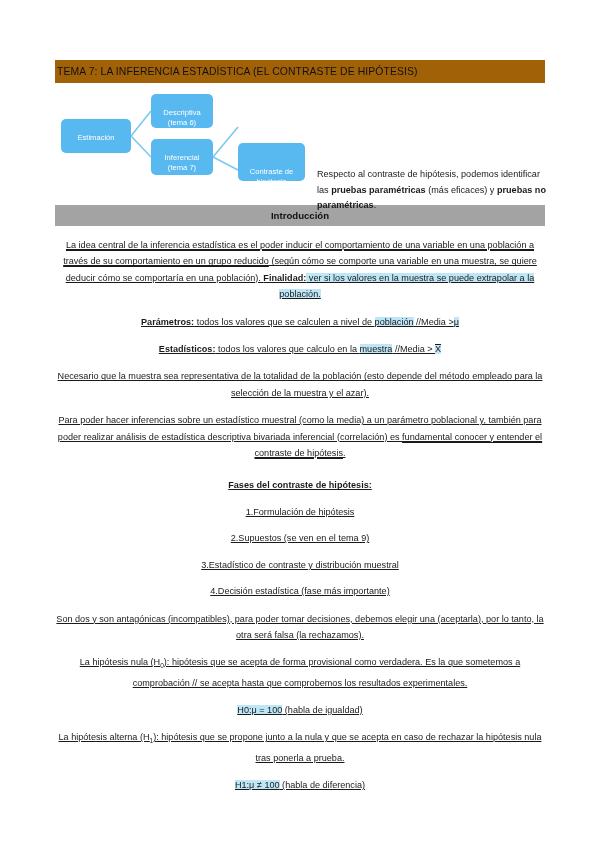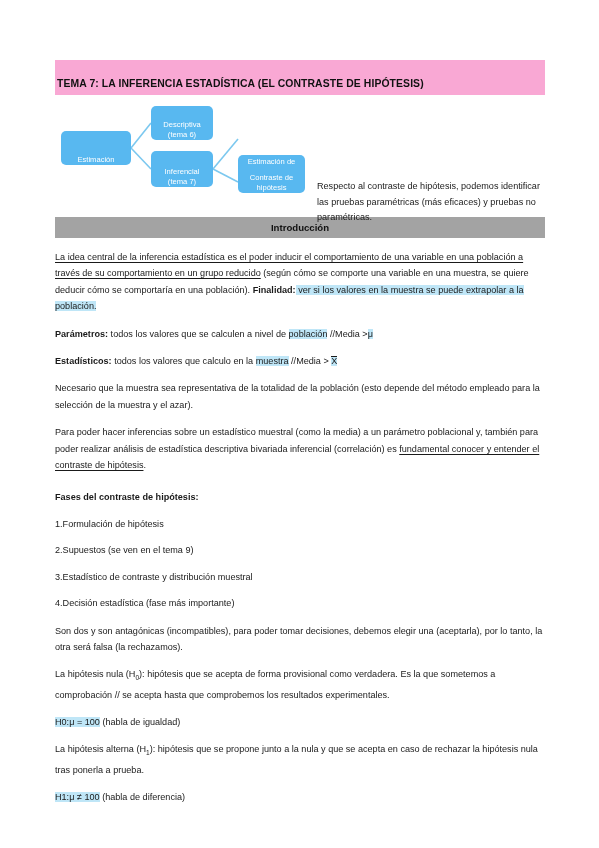--- a/index.html
+++ b/index.html
@@ -24,25 +24,25 @@
   }
   .content {
     position: absolute;
     left: 55px;
     top: 60px;
     width: 490px;
   }
 
   
   .title-bar {
-    background: #f9a8d4;
+    background: #a16207;
     font-size: 10.4px;
-    font-weight: bold;
+    font-weight: normal;
     letter-spacing: 0.1px;
-    padding: 17px 3px 5px 2px;
+    padding: 5px 3px 5px 2px;
     line-height: 13px;
     color: #111;
   }
 
   
   .diagram-row {
     position: relative;
     height: 100px;
     margin-top: 8px;
   }
@@ -62,61 +62,62 @@
   .dbox {
     position: absolute;
     background: #58b8f0;
     border-radius: 5px;
     color: #ffffff;
     font-size: 7.6px;
     line-height: 10px;
     display: flex;
     flex-direction: column;
     align-items: center;
-    justify-content: flex-end;
+    justify-content: flex-start;
     text-align: center;
     box-sizing: border-box;
-    padding: 0 3px;
+    padding: 14px 3px;
   }
   .dbox span { display: block; }
   .box-estadistica   { left: 6px;   top: 28px; width: 70px; height: 34px; }
   .box-descriptiva   { left: 96px;  top: 3px;  width: 62px; height: 34px; }
   .box-inferencial   { left: 96px;  top: 48px; width: 62px; height: 36px; }
   .box-estimacion    { left: 183px; top: 20px; width: 67px; height: 22px; margin-top: 32px; }
   .box-contraste     { left: 183px; top: 62px; width: 67px; height: 28px; }
 
   .side-note {
     position: absolute;
     left: 262px;
     top: 76px;
     width: 232px;
     font-size: 9.1px;
     line-height: 15.5px;
     color: #1a1a1a;
   }
-  .side-note b { font-weight: normal; }
+  .side-note b { font-weight: bold; }
 
   
   .section-bar {
     background: #a3a3a3;
     text-align: center;
     font-size: 9.6px;
     font-weight: bold;
     padding: 5px 0 5px 0;
     margin-top: 14px;
     color: #111;
   }
 
   
   p.para {
     font-size: 9.1px;
     line-height: 16.4px;
     margin: 11px 0 0 0;
     color: #1a1a1a;
-    text-align: left;
+    text-align: center;
+    text-decoration: underline;
   }
   p.list-item { margin-top: 10px; }
   p.heading { font-weight: bold; margin-top: 16px; }
   p.fase { font-weight: bold; margin-top: 26px; }
 
   .u { text-decoration: underline; text-underline-offset: 2px; }
   .b { font-weight: bold; }
   .hl { background: #bfe6f7; }
   .ovl { border-top: 1px solid #1a1a1a; display: inline-block; line-height: 1; padding-top: 0px; }
   sub { font-size: 6.6px; }

